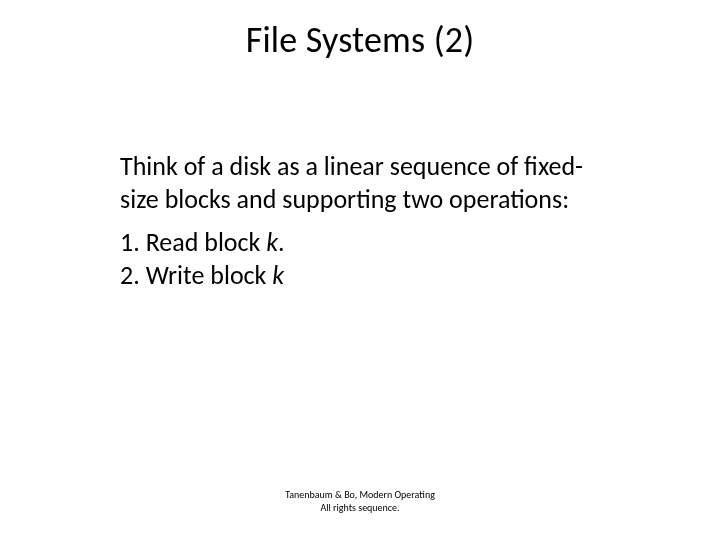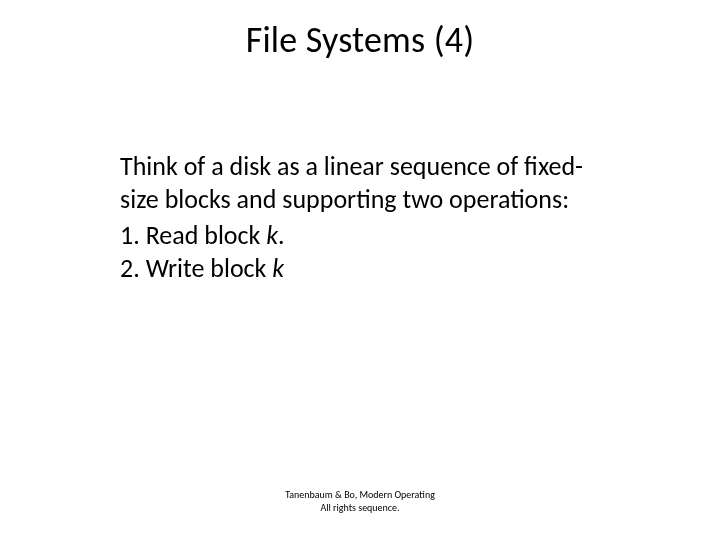--- a/index.html
+++ b/index.html
@@ -30,21 +30,21 @@
   }
   .body {
     position: absolute;
     top: 150px;
     left: 120px;
     width: 500px;
     font-size: 26px;
     line-height: 1.25;
   }
   .body .intro {
-    margin-bottom: 4px;
+    margin-bottom: 11px;
   }
   .body .item {
     margin: 0;
   }
   .body em.var {
     font-style: italic;
   }
   .footer {
     position: absolute;
     bottom: 26px;
@@ -54,21 +54,21 @@
     font-size: 10px;
     line-height: 1.25;
     color: #000;
   }
 </style>
 </head>
 <body>
 
 <div class="slide">
 
-  <div class="title">File Systems (4)</div>
+  <div class="title">File Systems (2)</div>
 
   <div class="body">
     <div class="intro">Think of a disk as a linear sequence of fixed-size blocks and supporting two operations:</div>
 
     <div class="item">
       <span>1.</span>
       <span>Read block </span><em class="var">k</em><span>.</span>
     </div>
 
     <div class="item">

